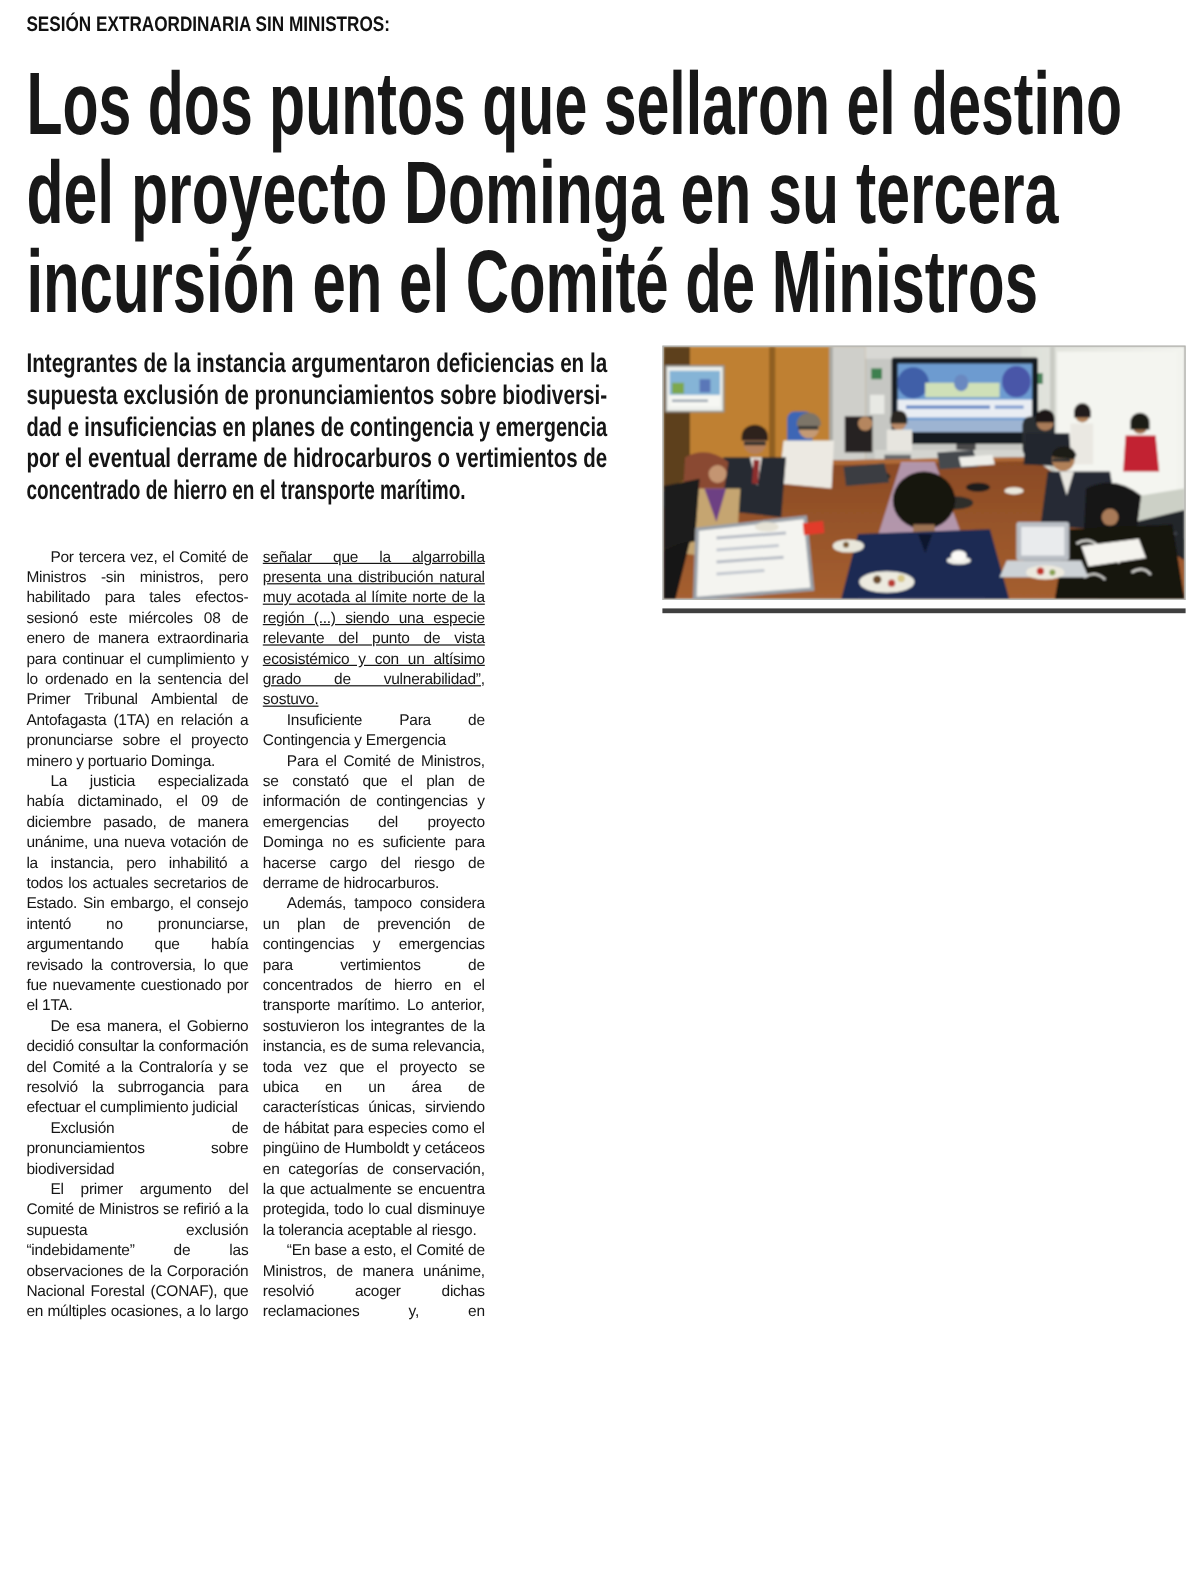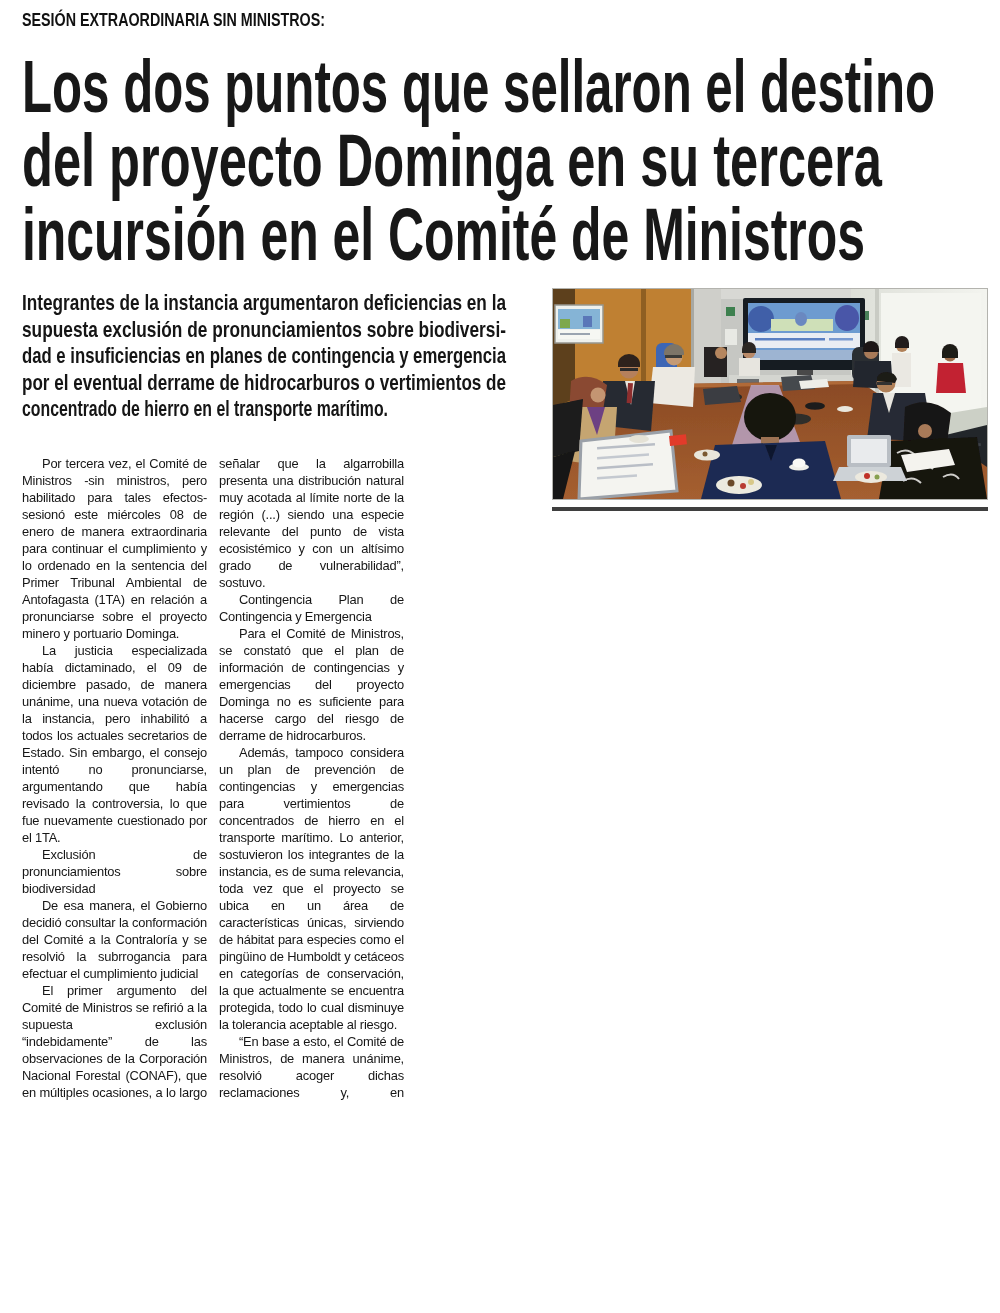--- a/index.html
+++ b/index.html
@@ -24,21 +24,21 @@
     position:absolute;left:552px;top:507px;width:436px;height:4px;background:#3f3f3f;
   }
   .col{
     position:absolute;top:455px;width:185px;
     font-size:12.9px;line-height:17px;letter-spacing:-0.2px;
     text-align:justify;color:#161616;
   }
   .col-1{left:22px;}
   .col-2{left:219px;}
   .col p{margin:0;text-indent:20px;}
-  .col p.cont{text-indent:0;}
+  .col p.cont{text-indent:0;text-decoration:underline;}
 </style>
 </head>
 <body>
 
 <div class="page">
 
   <svg class="kicker-svg" width="330" height="24">
     <text x="0" y="17" font-size="17.5" font-weight="700" fill="#111111" textLength="303" lengthAdjust="spacingAndGlyphs">SESIÓN EXTRAORDINARIA SIN MINISTROS:</text>
   </svg>
 
@@ -231,27 +231,27 @@
         </g>
       </g>
     </svg>
   </div>
 
   <div class="photo-rule"></div>
 
   <div class="col col-1">
     <p>Por tercera vez, el Comité de Ministros -sin ministros, pero habilitado para tales efectos- sesionó este miércoles 08 de enero de manera extraordinaria para continuar el cumplimiento y lo ordenado en la sentencia del Primer Tribunal Ambiental de Antofagasta (1TA) en relación a pronunciarse sobre el proyecto minero y portuario Dominga.</p>
     <p>La justicia especializada había dictaminado, el 09 de diciembre pasado, de manera unánime, una nueva votación de la instancia, pero inhabilitó a todos los actuales secretarios de Estado. Sin embargo, el consejo intentó no pronunciarse, argumentando que había revisado la controversia, lo que fue nuevamente cuestionado por el 1TA.</p>
+    <p>De esa manera, el Gobierno decidió consultar la conformación del Comité a la Contraloría y se resolvió la subrrogancia para efectuar el cumplimiento judicial</p>
     <p>Exclusión de pronunciamientos sobre biodiversidad</p>
-    <p>De esa manera, el Gobierno decidió consultar la conformación del Comité a la Contraloría y se resolvió la subrrogancia para efectuar el cumplimiento judicial</p>
     <p>El primer argumento del Comité de Ministros se refirió a la supuesta exclusión “indebidamente” de las observaciones de la Corporación Nacional Forestal (CONAF), que en múltiples ocasiones, a lo largo de la evaluación, relevan la falta de información de las especies endémicas como la Krameria cistoidea (pacul) y la Balsamocarponbrevifolium (algarrobilla, en peligro de extinción), ambas presentes en el área mina del proyecto y que es una fuente de alimentación y hábitat para el tricahue, especie en peligro de extinción.</p>
     <p>Según lo indicado por CONAF, durante todo el proceso de evaluación: “es importante</p>
   </div>
 
   <div class="col col-2">
     <p class="cont">señalar que la algarrobilla presenta una distribución natural muy acotada al límite norte de la región (...) siendo una especie relevante del punto de vista ecosistémico y con un altísimo grado de vulnerabilidad”, sostuvo.</p>
-    <p>Contingencia Plan de Contingencia y Emergencia</p>
+    <p>Insuficiente Para de Contingencia y Emergencia</p>
     <p>Para el Comité de Ministros, se constató que el plan de información de contingencias y emergencias del proyecto Dominga no es suficiente para hacerse cargo del riesgo de derrame de hidrocarburos.</p>
     <p>Además, tampoco considera un plan de prevención de contingencias y emergencias para vertimientos de concentrados de hierro en el transporte marítimo. Lo anterior, sostuvieron los integrantes de la instancia, es de suma relevancia, toda vez que el proyecto se ubica en un área de características únicas, sirviendo de hábitat para especies como el pingüino de Humboldt y cetáceos en categorías de conservación, la que actualmente se encuentra protegida, todo lo cual disminuye la tolerancia aceptable al riesgo.</p>
     <p>“En base a esto, el Comité de Ministros, de manera unánime, resolvió acoger dichas reclamaciones y, en consecuencia, calificar desfavorablemente el Proyecto Dominga. Respecto de las otras reclamaciones, se tuvieron por rechazadas. Todo lo anterior, cumpliendo lo dispuesto por el fallo del Primer Tribunal Ambiental”, sentenció.</p>
   </div>
 
 </div>
 
 </body></html>

